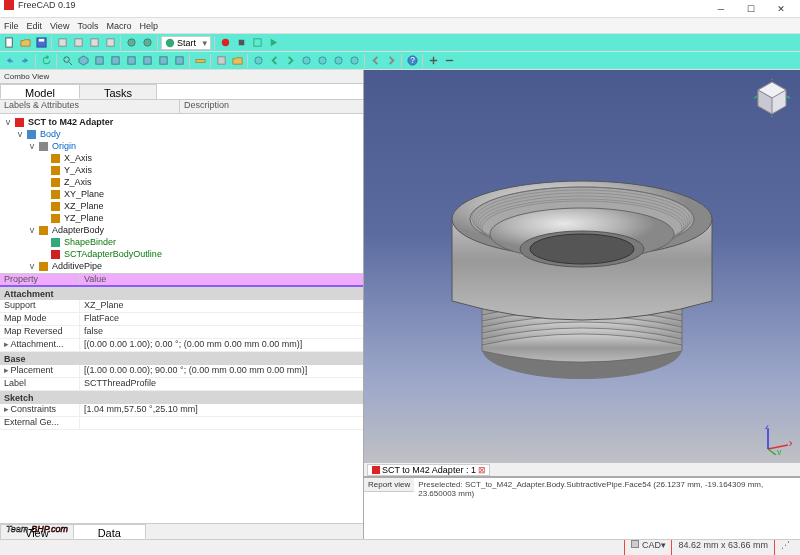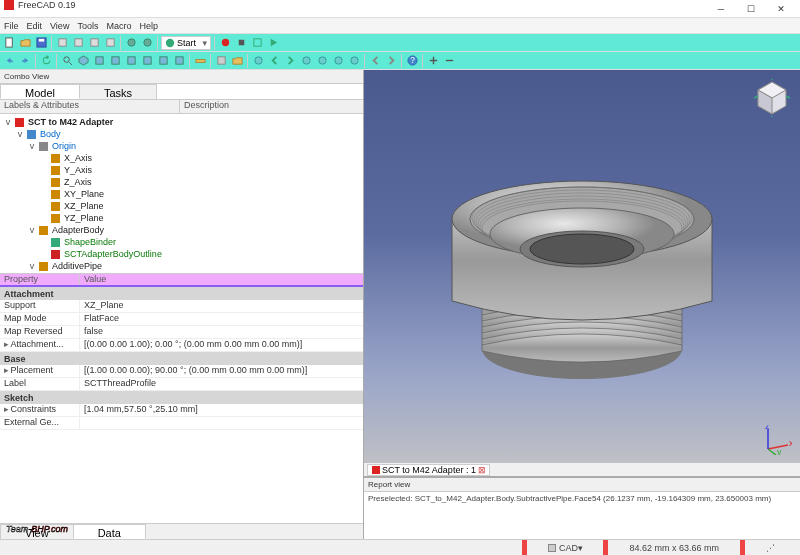--- a/index.html
+++ b/index.html
@@ -42,24 +42,24 @@
 .pg-row .pc2{flex:1;padding:0 4px;color:#333}
 .pg-row .exp{color:#666;margin-right:2px}
 .bottomtabs{height:16px;display:flex;border-top:1px solid #ccc;background:#f0f0f0}
 .viewport{flex:1;position:relative;background:linear-gradient(to bottom,#4a5a8f 0%,#5b6ba0 40%,#9aa5c8 75%,#c5c5c5 100%);display:flex;flex-direction:column}
 .vp-tabs{height:14px;background:#f0f0f0;border-bottom:1px solid #aaa;display:flex;align-items:center;padding:0 3px;gap:3px;font-size:8px}
 .vp-tab{background:#fff;border:1px solid #ccc;padding:0 4px;display:flex;align-items:center;gap:2px}
 .vp-3d{flex:1;position:relative}
 .navcube{position:absolute;top:8px;right:8px;width:40px;height:40px}
 .axes{position:absolute;bottom:8px;right:8px;width:30px;height:30px}
 .adapter{position:absolute;top:48%;left:50%;transform:translate(-50%,-50%)}
-.reportpanel{height:62px;background:#fff;border-top:1px solid #aaa;display:flex;flex-direction:column}
+.reportpanel{height:62px;background:#fff;border-top:1px solid #aaa;display:flex;}
 .statusbar{height:16px;background:#f0f0f0;border-top:1px solid #ccc;display:flex;align-items:center;padding:0 4px;font-size:8px;color:#444}
 .statusbar .sp{flex:1}
-.sb-seg{border-left:5px solid #ef4444;padding:0 21px;height:100%;display:flex;align-items:center}
+.sb-seg{border-left:1px solid #ef4444;padding:0 6px;height:100%;display:flex;align-items:flex-start}
 .watermark{position:absolute;bottom:18px;left:6px;pointer-events:none}
 .watermark .host{color:#fff;font-size:8px;letter-spacing:1px}
 .watermark .logo{font-family:Impact,sans-serif;font-size:18px;font-style:italic}
 .watermark .t1{color:#fff;-webkit-text-stroke:0.5px #000}
 .watermark .t2{color:#c00;-webkit-text-stroke:0.5px #000}
 .rv{flex:1;padding:2px 4px;color:#444;font-size:8px;overflow:hidden}
 </style>
 </head>
 <body>
 

